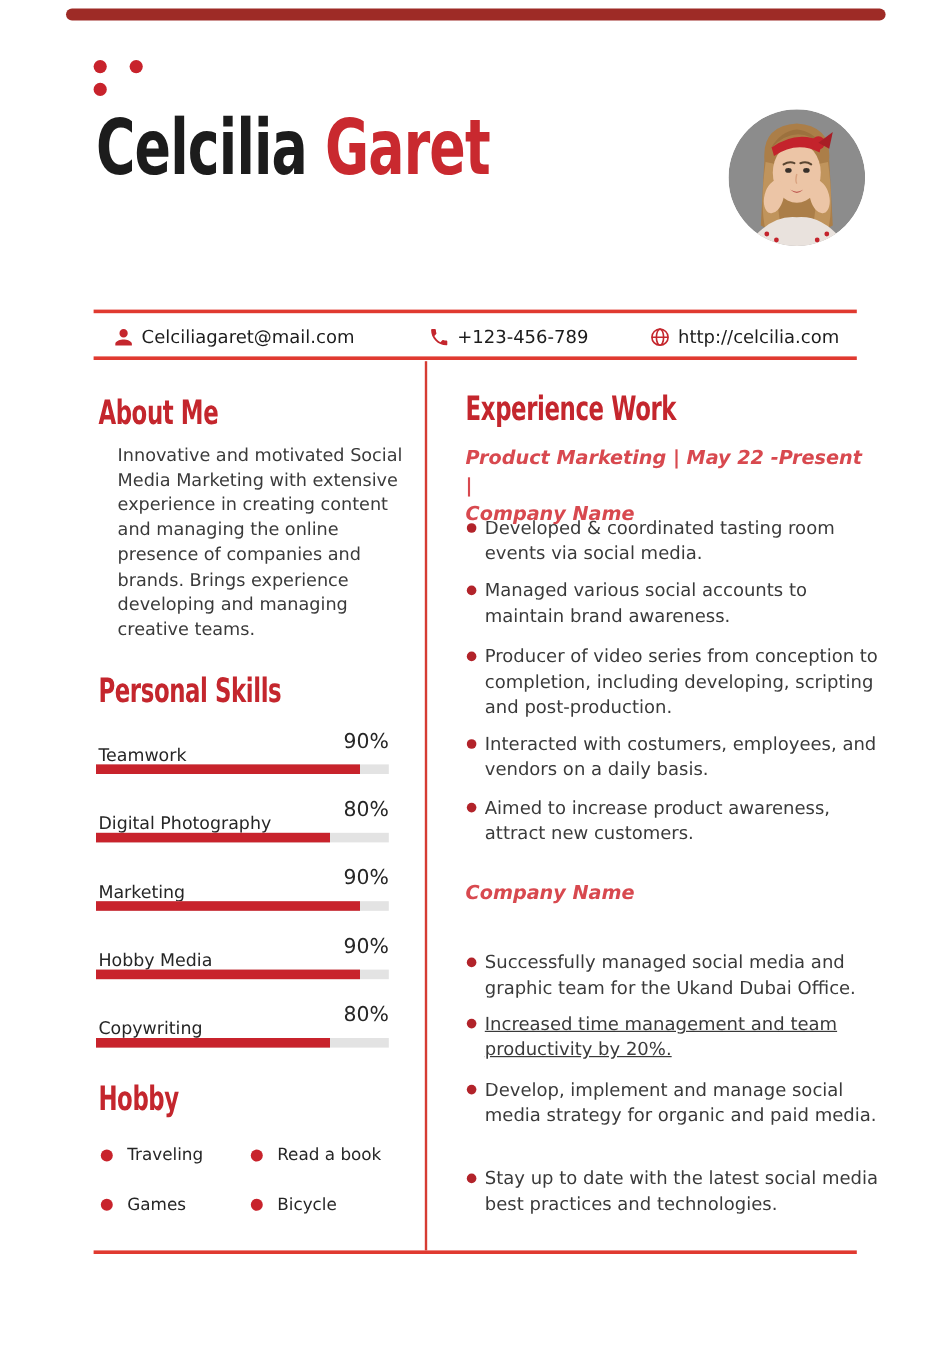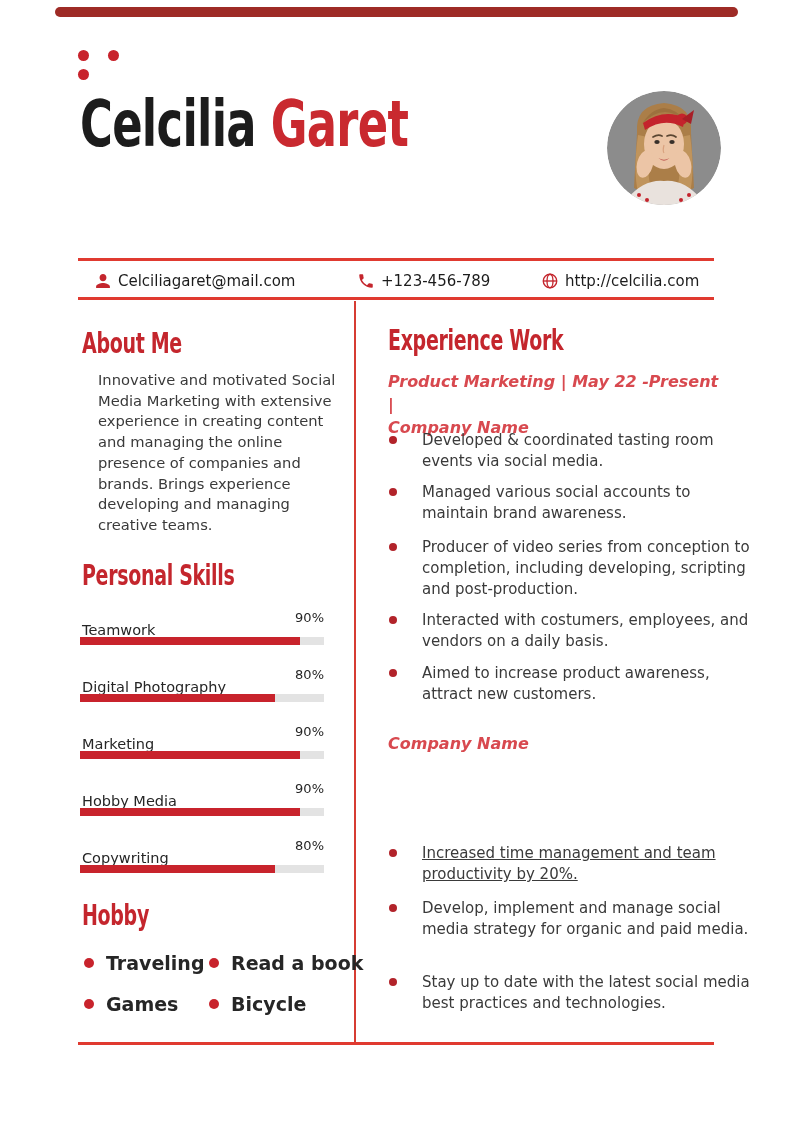--- a/index.html
+++ b/index.html
@@ -42,33 +42,33 @@
   .divider-v{left:354px;top:301px;width:2px;height:741px;background:#d63c33;}
   .bottom-rule{left:78px;top:1042px;width:636px;height:3px;background:var(--accent-bright);}
 
   .h-red{font-size:28px;line-height:28px;font-weight:bold;color:var(--accent);
          letter-spacing:-0.5px;white-space:nowrap;transform:scaleX(0.68);transform-origin:0 0;}
 
   .about-text{left:82px;top:370px;width:254px;font-size:14.7px;line-height:20.7px;color:var(--text-body);margin-left:16px;}
 
   .skill{position:absolute;left:80px;width:244px;}
   .skill-label{position:absolute;left:2px;top:0;font-size:14.5px;line-height:20px;color:#262626;white-space:nowrap;margin-top:12px;}
-  .skill-percent{position:absolute;right:0;top:0;width:84px;text-align:right;font-size:13px;line-height:20px;color:#262626;}
+  .skill-percent{position:absolute;right:0;top:0;width:84px;text-align:right;font-size:17px;line-height:20px;color:#262626;}
   .skill-bar{position:absolute;left:0;top:29px;width:244px;height:8px;background:var(--bar-track);}
   .skill-fill{height:100%;background:var(--bar-fill);}
 
   .hobby-item{position:absolute;height:20px;}
   .hobby-item .hdot{position:absolute;left:0;top:5px;width:10px;height:10px;border-radius:50%;background:var(--bar-fill);}
-  .hobby-item .hlabel{position:absolute;left:22px;top:0;font-size:19px;line-height:20px;color:#262626;white-space:nowrap;font-weight:bold;}
+  .hobby-item .hlabel{position:absolute;left:22px;top:0;font-size:14px;line-height:20px;color:#262626;white-space:nowrap;}
 
   .job-title{position:absolute;left:388px;width:340px;font-size:16px;line-height:23px;font-style:italic;
              font-weight:bold;color:var(--job-title-red);}
   .xp{position:absolute;left:389px;width:348px;}
   .xp .xdot{position:absolute;left:0;top:6px;width:8px;height:8px;border-radius:50%;background:var(--bullet-red);}
-  .xp .xtext{margin-left:33px;width:333px;font-size:15px;line-height:21px;color:var(--text-body);}
+  .xp .xtext{margin-left:15px;width:333px;font-size:15px;line-height:21px;color:var(--text-body);}
 </style>
 </head>
 <body>
 
 <div class="page">
 
   <div class="abs top-bar"></div>
 
   <div class="abs dots">
     <span></span><span></span><span></span>
@@ -215,20 +215,24 @@
   </div>
   <div class="xp" style="top:663px;">
     <span class="xdot"></span>
     <p class="xtext">Aimed to increase product awareness, attract new customers.</p>
   </div>
 
   <div class="job-title" style="top:732px;">
     <div>Company Name</div>
   </div>
 
+  <div class="xp" style="top:792px;">
+    <span class="xdot"></span>
+    <p class="xtext">Successfully managed social media and graphic team for the Ukand Dubai Office.</p>
+  </div>
   <div class="xp" style="top:843px;text-decoration:underline;">
     <span class="xdot"></span>
     <p class="xtext">Increased time management and team productivity by 20%.</p>
   </div>
   <div class="xp" style="top:898px;">
     <span class="xdot"></span>
     <p class="xtext">Develop, implement and manage social media strategy for organic and paid media.</p>
   </div>
   <div class="xp" style="top:972px;">
     <span class="xdot"></span>

